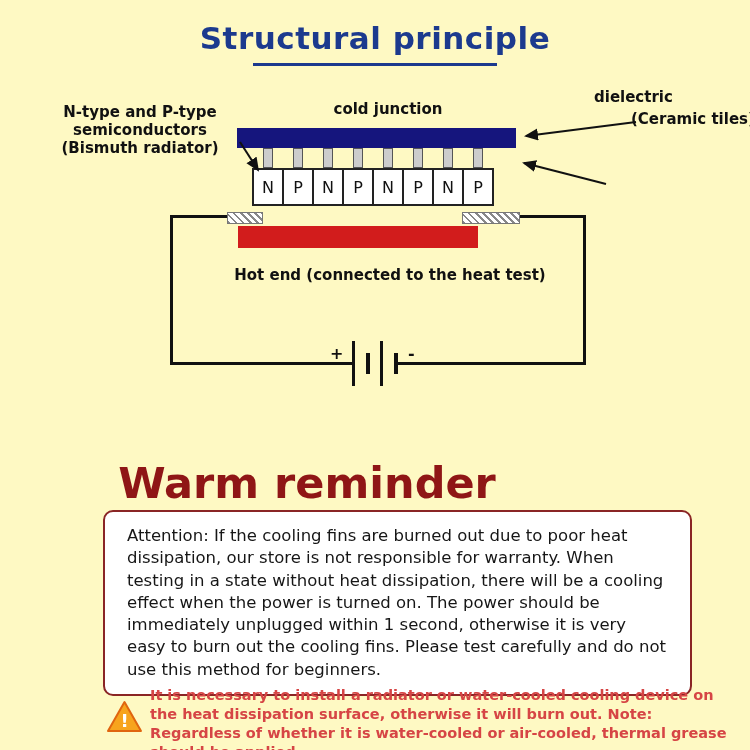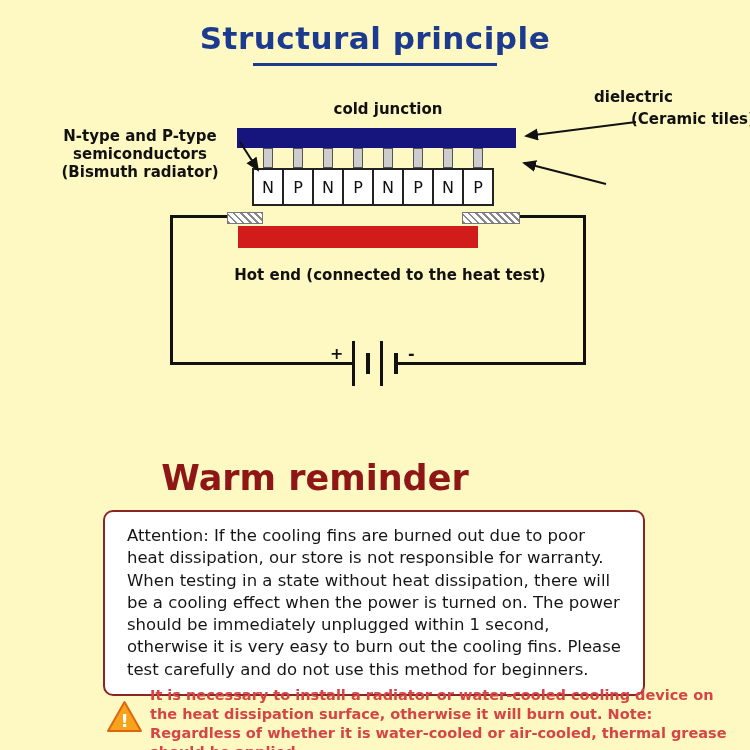--- a/index.html
+++ b/index.html
@@ -15,21 +15,21 @@
   html,body{margin:0;padding:0;background:#ffffff;}
   body{width:750px;height:750px;font-family:"DejaVu Sans","Liberation Sans",sans-serif;}
   .canvas{position:relative;width:750px;height:750px;overflow:hidden;background:#fef9c3;}
   .abs{position:absolute;}
   .lbl{font-weight:bold;font-size:15px;color:#111;white-space:nowrap;}
 
   .title{top:20px;left:0;width:750px;text-align:center;font-size:31px;font-weight:bold;
          color:var(--title-blue);letter-spacing:.5px;}
   .title-underline{top:63px;left:253px;width:244px;height:3px;background:var(--title-blue);}
 
-  .np-label{top:103px;left:4px;width:272px;text-align:center;margin-top:24px;}
+  .np-label{top:103px;left:4px;width:272px;text-align:center;}
   .np-label div{font-weight:bold;font-size:15px;color:#111;}
   .cold-label{top:100px;left:298px;width:180px;text-align:center;}
 
   .cold-plate{left:237px;top:128px;width:279px;height:20px;background:var(--cold-navy);}
   .hot-plate{left:238px;top:226px;width:240px;height:22px;background:var(--hot-red);}
 
   .np-row{left:252px;top:148px;display:flex;}
   .np-col{display:flex;flex-direction:column;align-items:center;width:32px;}
   .np-col + .np-col{margin-left:-2px;}
   .np-post{width:10px;height:20px;background:#cccccc;border:1px solid #555;box-sizing:border-box;}
@@ -42,23 +42,23 @@
   .hatch.right{left:462px;width:58px;}
 
   .hot-label{top:266px;left:200px;width:380px;text-align:center;}
 
   .wire{background:#111;}
   .batt-long{left:0;top:341px;width:3px;height:45px;background:#111;}
   .batt-short{left:0;top:353px;width:4px;height:21px;background:#111;}
   .sign{font-size:16px;font-weight:bold;color:#111;}
   .dc-label{top:400px;left:300px;width:150px;text-align:center;font-size:13px;color:#222;}
 
-  .reminder-heading{top:458px;left:8px;width:614px;text-align:center;font-size:35px;
+  .reminder-heading{top:458px;left:0;width:614px;text-align:center;font-size:43px;
                     font-weight:600;color:var(--reminder-red);}
-  .attention-box{left:103px;top:510px;width:542px;box-sizing:border-box;
+  .attention-box{left:103px;top:510px;width:589px;box-sizing:border-box;
                  border:2px solid var(--box-border);border-radius:10px;background:#fff;}
   .attention-box p{margin:13px 22px;font-size:16.5px;line-height:1.35;color:#161616;}
 
   .warning-text{left:150px;top:686px;width:578px;font-size:14.5px;line-height:1.3;
                 color:var(--warning-red);font-weight:bold;}
 </style>
 </head>
 <body>
 
 <div class="canvas">

